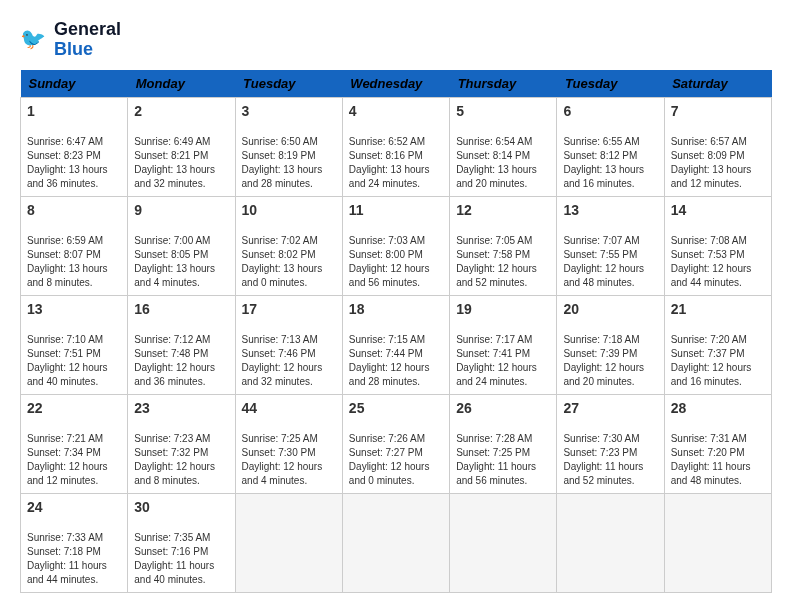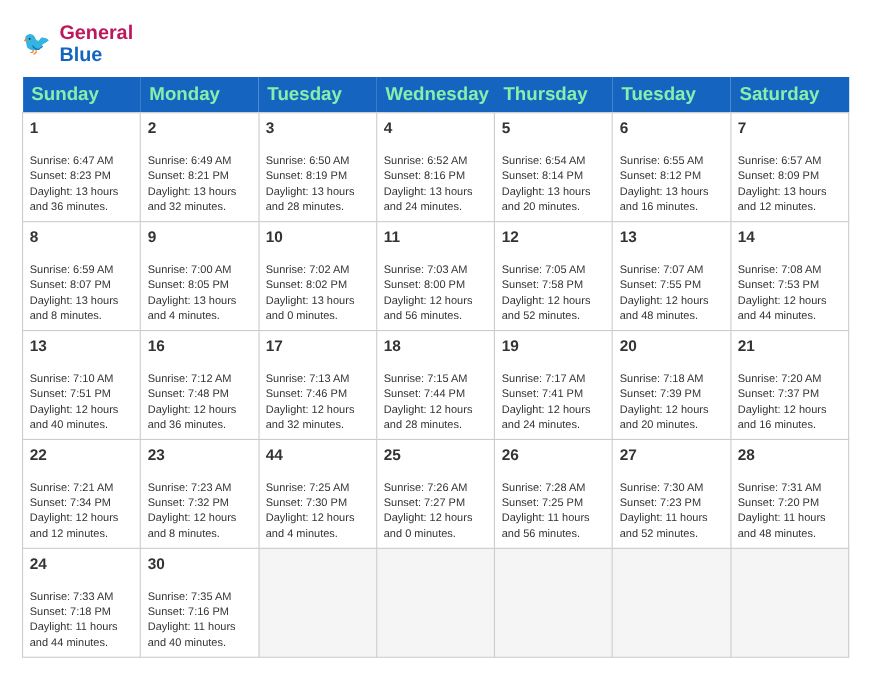--- a/index.html
+++ b/index.html
@@ -21,21 +21,21 @@
       align-items: center;
       gap: 4px;
     }
     .logo-text {
       font-size: 18px;
       font-weight: bold;
       color: #333;
       line-height: 1.1;
     }
     .logo-text span {
-      color: #be185d;
+      color: #0f172a;
     }
     .logo-bird {
       width: 30px;
       height: 30px;
     }
     .title-area {
       text-align: right;
     }
     .month-title {
       font-size: 36px;
@@ -46,25 +46,26 @@
       font-size: 16px;
       color: #555;
     }
     table {
       width: 100%;
       border-collapse: collapse;
       table-layout: fixed;
     }
     th {
       background-color: #1565c0;
-      color: #86efac;
+      color: #000000;
       text-align: left;
       padding: 6px 8px;
-      font-size: 17px;
+      font-size: 13px;
       font-weight: bold;
+      font-style: italic;
     }
     td {
       border: 1px solid #ccc;
       vertical-align: top;
       padding: 5px 6px;
       font-size: 10px;
       color: #333;
       height: 80px;
     }
     td.empty {

